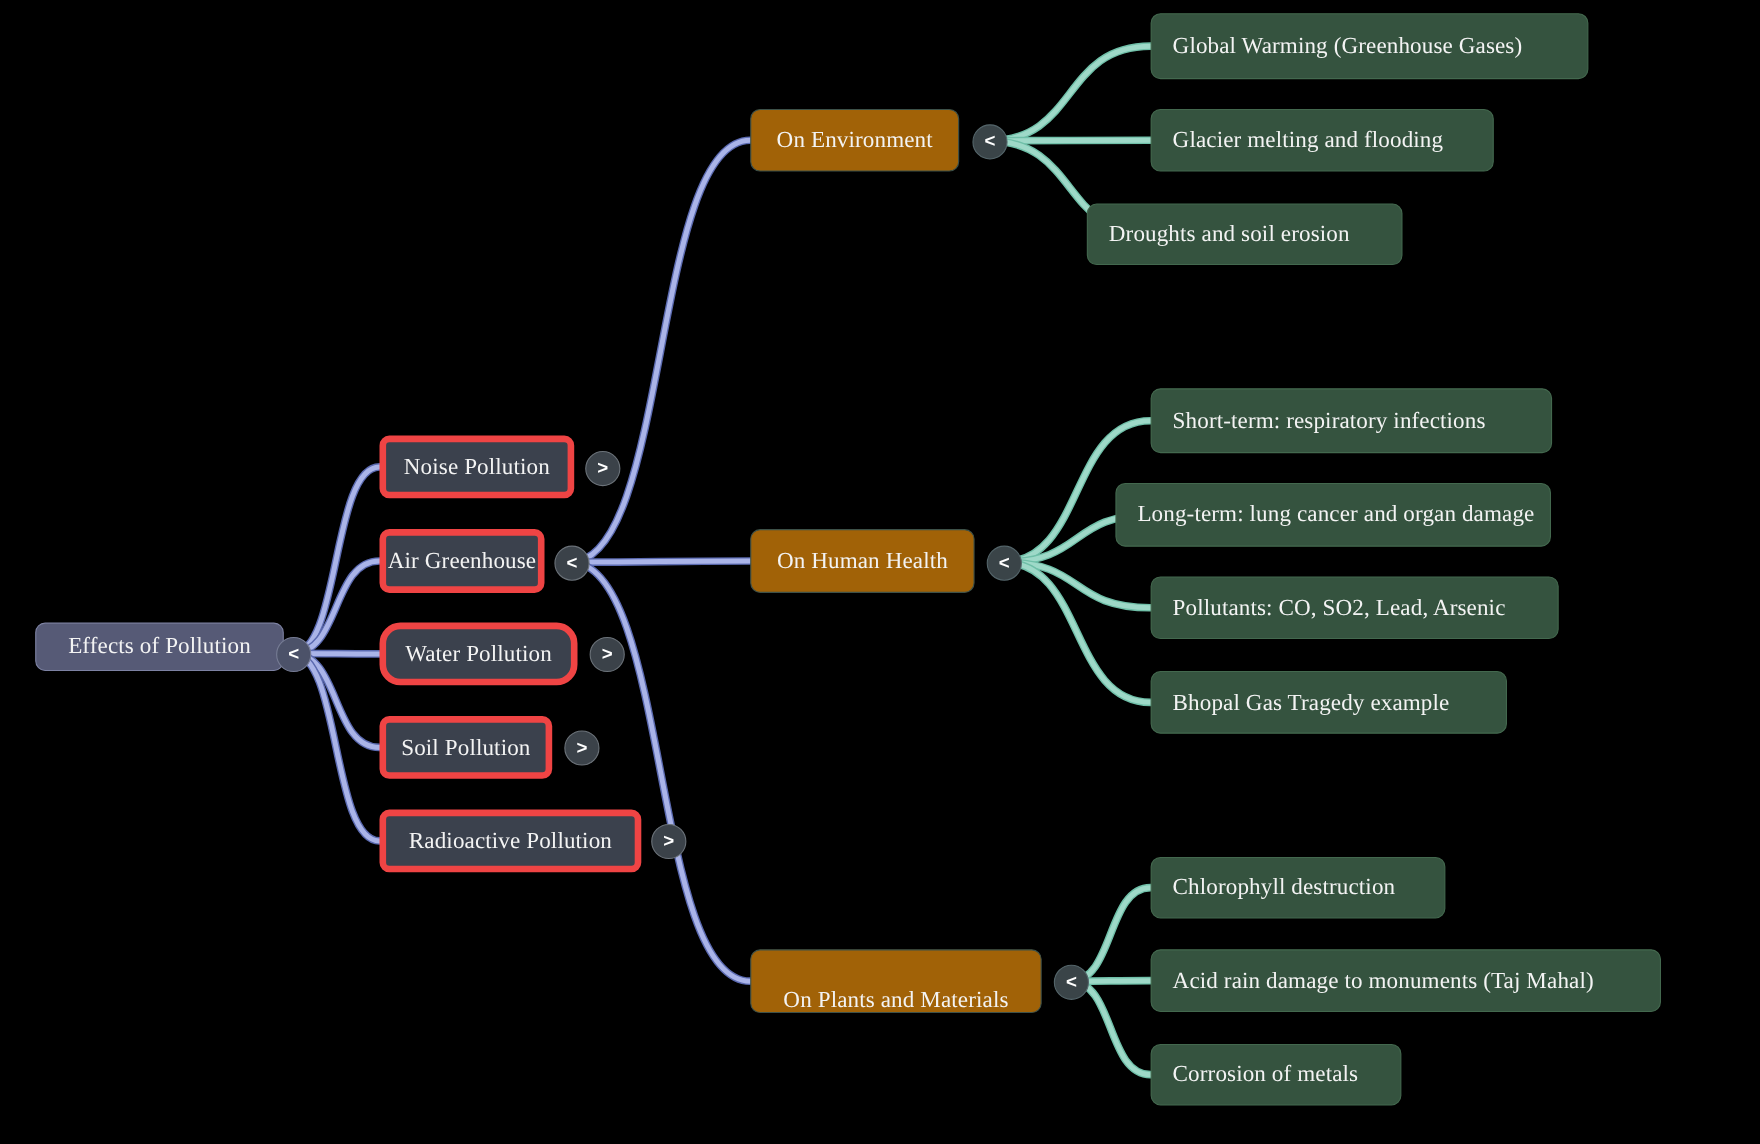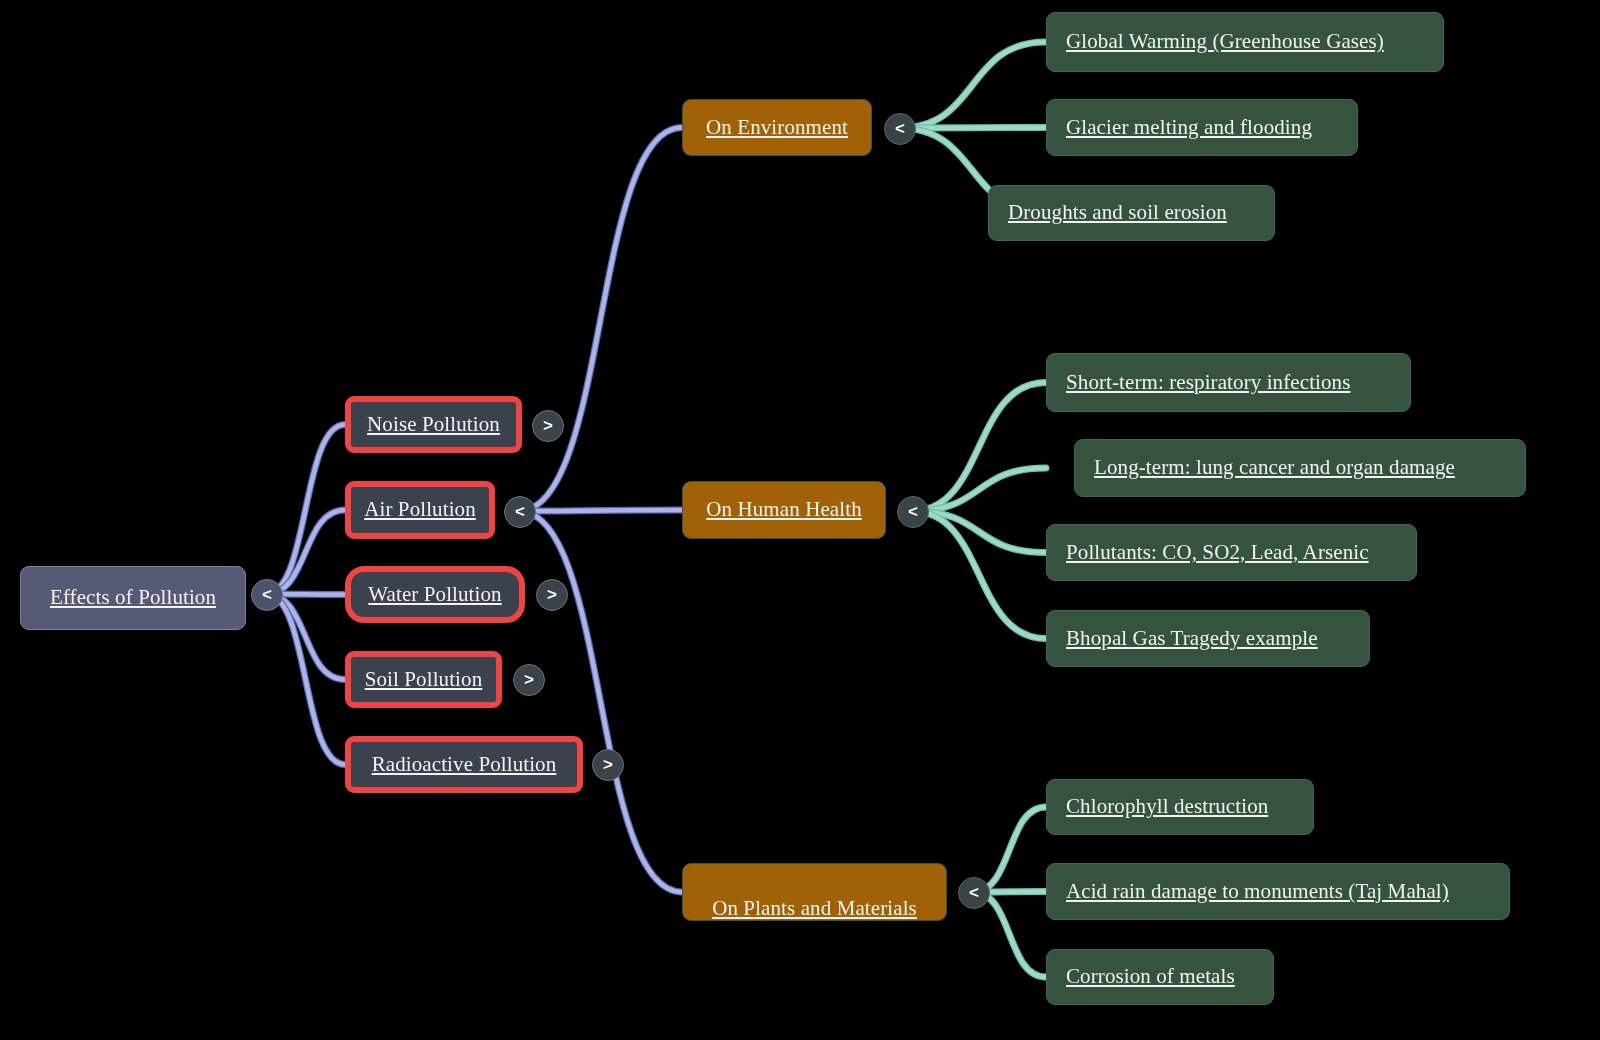--- a/index.html
+++ b/index.html
@@ -28,21 +28,20 @@
     box-sizing: border-box;
     display: flex;
     align-items: center;
     border-radius: 9px;
     color: #f3f3f3;
     font-size: 21px;
     line-height: 1.1;
     letter-spacing: 0.1px;
     white-space: nowrap;
     z-index: 3;
-    text-decoration: underline;
   }
   .node.center { justify-content: center; }
   .node.leftal { justify-content: flex-start; padding-left: 19px; }
 
   .node.root {
     background: #565a76;
     border: 1px solid #7d82a3;
   }
   .node.lvl1 {
     background: #3b414d;
@@ -122,30 +121,30 @@
       <path d="M 912 511 C 985.7 511, 972.3 638.5, 1046 638.5" fill="none" stroke="#6fbfa8" stroke-width="7" stroke-linecap="round"></path>
       <path d="M 912 511 C 985.7 511, 972.3 638.5, 1046 638.5" fill="none" stroke="#9ed9c8" stroke-width="4.5" stroke-linecap="round"></path>
       <path d="M 973 892 C 1013.15 892, 1005.85 807, 1046 807" fill="none" stroke="#6fbfa8" stroke-width="7" stroke-linecap="round"></path>
       <path d="M 973 892 C 1013.15 892, 1005.85 807, 1046 807" fill="none" stroke="#9ed9c8" stroke-width="4.5" stroke-linecap="round"></path>
       <path d="M 973 892 C 1013.15 892, 1005.85 891.5, 1046 891.5" fill="none" stroke="#6fbfa8" stroke-width="7" stroke-linecap="round"></path>
       <path d="M 973 892 C 1013.15 892, 1005.85 891.5, 1046 891.5" fill="none" stroke="#9ed9c8" stroke-width="4.5" stroke-linecap="round"></path>
       <path d="M 973 892 C 1013.15 892, 1005.85 977, 1046 977" fill="none" stroke="#6fbfa8" stroke-width="7" stroke-linecap="round"></path>
       <path d="M 973 892 C 1013.15 892, 1005.85 977, 1046 977" fill="none" stroke="#9ed9c8" stroke-width="4.5" stroke-linecap="round"></path>
     </svg>
   <div id="nodes">
-      <div class="node root center" style="left: 20px; top: 566px; width: 226px; height: 64px;">
+      <div class="node root center" style="left: 32px; top: 566px; width: 226px; height: 44px;">
         <span>Effects of Pollution</span>
       </div>
       <div class="toggle blue" style="left: 251px; top: 579px;">&lt;</div>
       <div class="node lvl1 center" style="left: 345px; top: 396px; width: 177px; height: 57px;">
         <span>Noise Pollution</span>
       </div>
       <div class="toggle dark" style="left: 532px; top: 410px;">&gt;</div>
       <div class="node lvl1 center" style="left: 345px; top: 481px; width: 150px; height: 58px;">
-        <span>Air Pollution</span>
+        <span>Air Greenhouse</span>
       </div>
       <div class="toggle dark" style="left: 504px; top: 496px;">&lt;</div>
       <div class="node lvl1 center" style="left: 345px; top: 566px; width: 180px; height: 57px; border-radius: 19px;">
         <span>Water Pollution</span>
       </div>
       <div class="toggle dark" style="left: 536px; top: 579px;">&gt;</div>
       <div class="node lvl1 center" style="left: 345px; top: 651px; width: 157px; height: 57px;">
         <span>Soil Pollution</span>
       </div>
       <div class="toggle dark" style="left: 513px; top: 664px;">&gt;</div>
@@ -166,21 +165,21 @@
       <div class="node leaf leftal" style="left: 988px; top: 185px; width: 287px; height: 56px;">
         <span>Droughts and soil erosion</span>
       </div>
       <div class="node lvl2 center" style="left: 682px; top: 481px; width: 204px; height: 58px;">
         <span>On Human Health</span>
       </div>
       <div class="toggle green" style="left: 897px; top: 496px;">&lt;</div>
       <div class="node leaf leftal" style="left: 1046px; top: 353px; width: 365px; height: 59px;">
         <span>Short-term: respiratory infections</span>
       </div>
-      <div class="node leaf leftal" style="left: 1074px; top: 439px; width: 452px; height: 58px;">
+      <div class="node leaf leftal" style="left: 1014px; top: 439px; width: 396px; height: 58px;">
         <span>Long-term: lung cancer and organ damage</span>
       </div>
       <div class="node leaf leftal" style="left: 1046px; top: 524px; width: 371px; height: 57px;">
         <span>Pollutants: CO, SO2, Lead, Arsenic</span>
       </div>
       <div class="node leaf leftal" style="left: 1046px; top: 610px; width: 324px; height: 57px;">
         <span>Bhopal Gas Tragedy example</span>
       </div>
       <div class="node lvl2 center" style="left: 682px; top: 863px; width: 265px; height: 58px; align-items: flex-end;">
         <span>On Plants and Materials</span>

